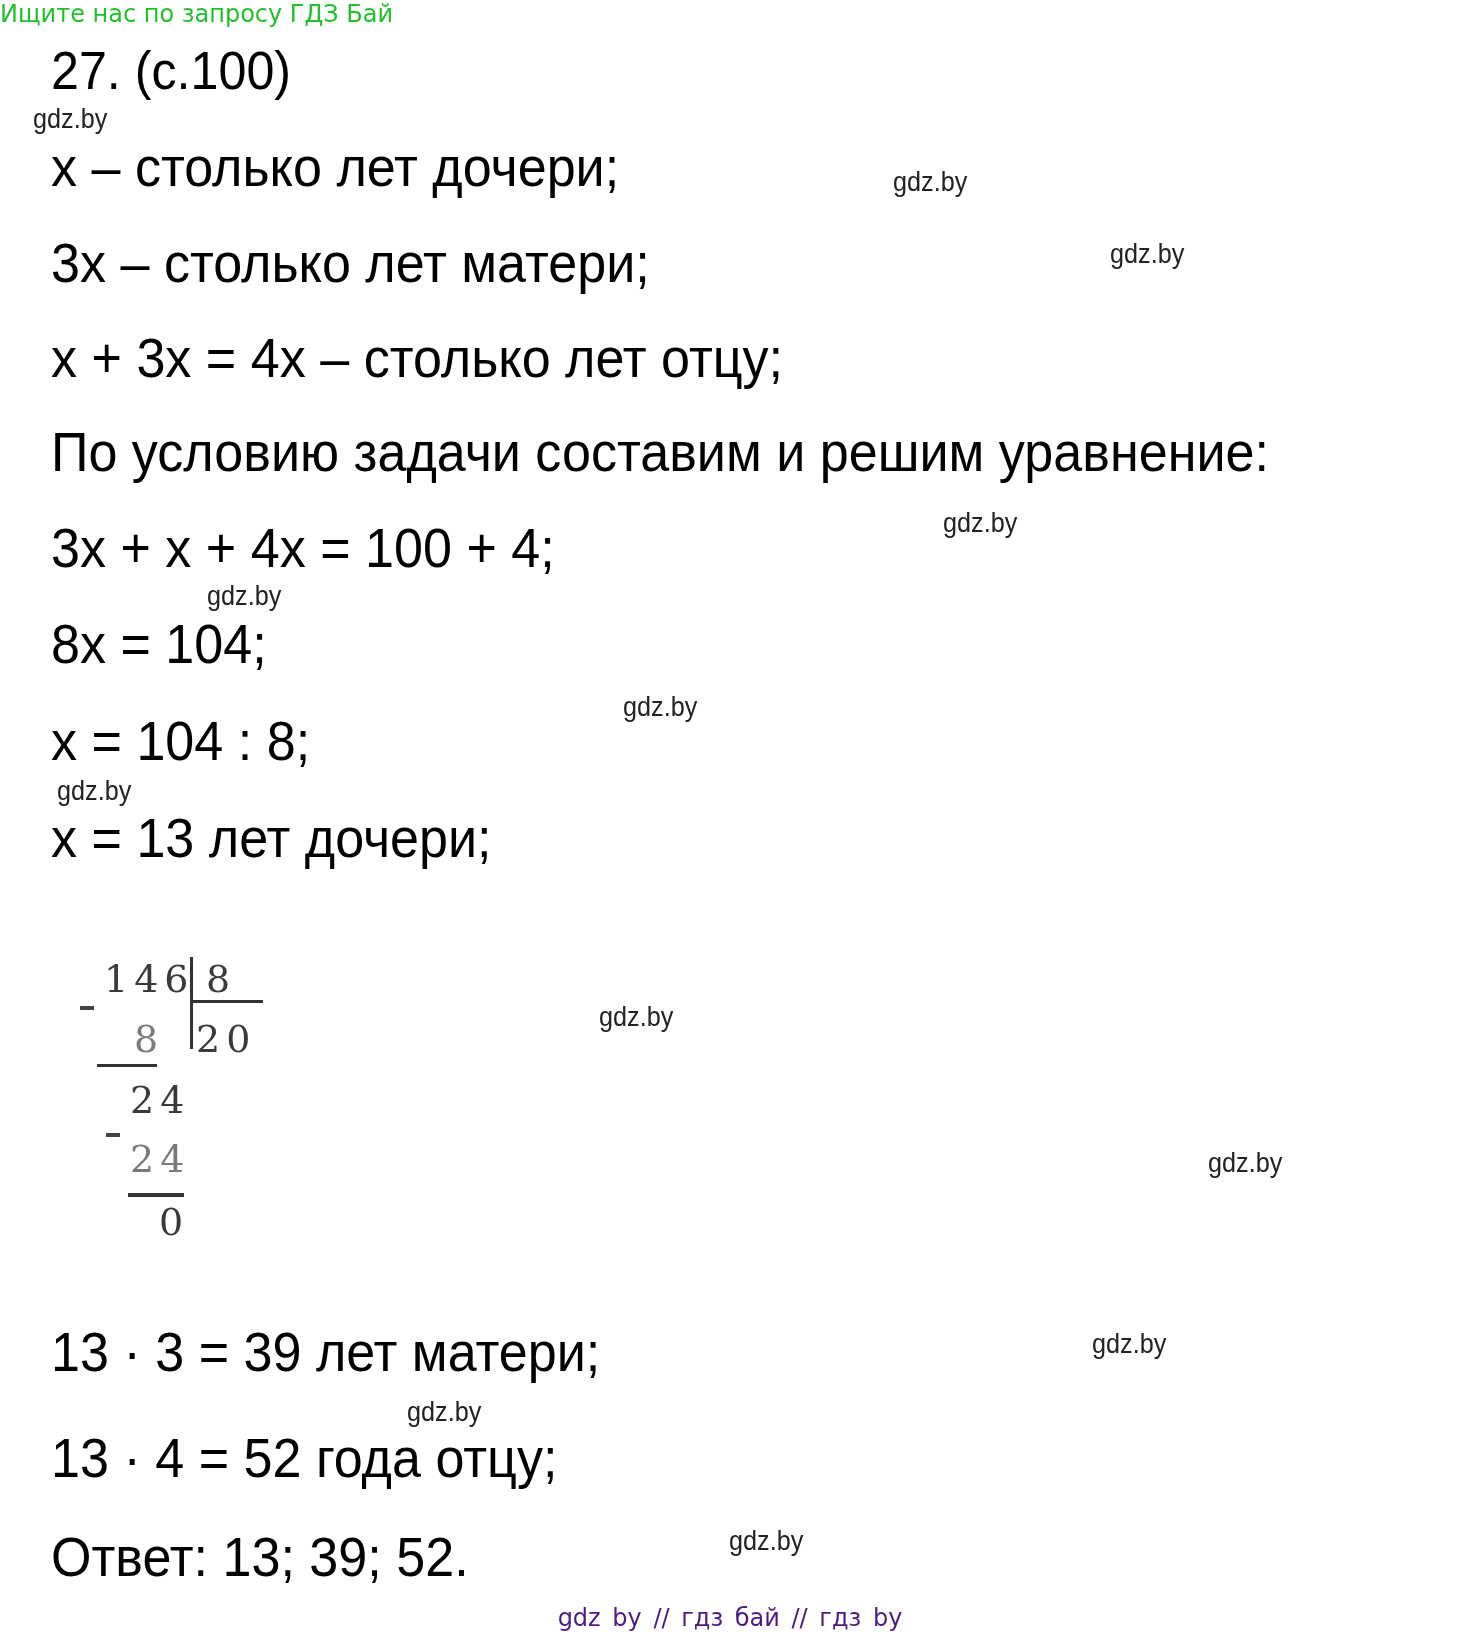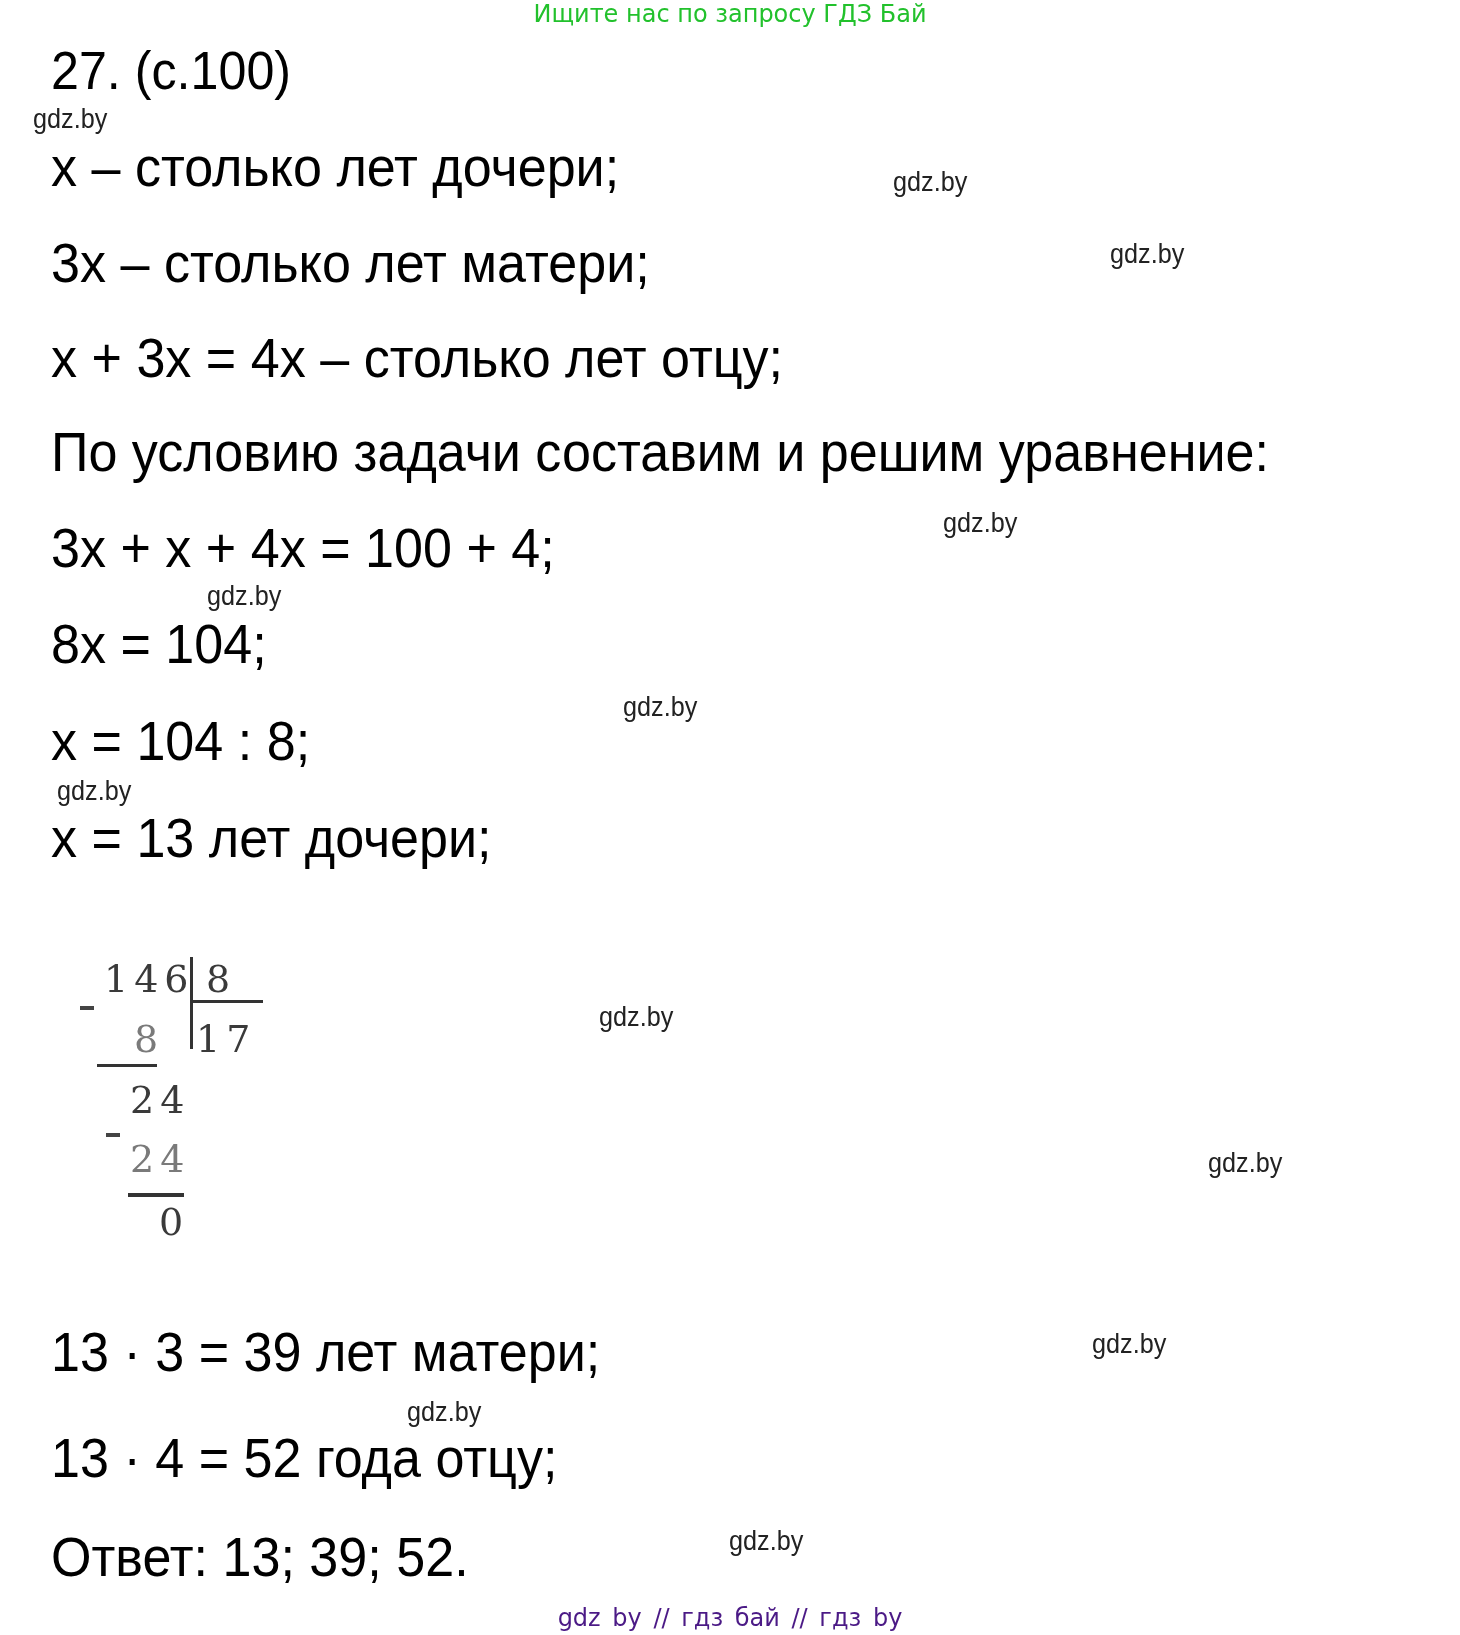--- a/index.html
+++ b/index.html
@@ -1,21 +1,21 @@
 <!DOCTYPE html>
 <html><head>
   <meta charset="utf-8">
   <style>
     html, body { margin: 0; padding: 0; background: #ffffff; }
     body {
       width: 1460px; height: 1635px; position: relative; overflow: hidden;
       font-family: "Liberation Sans", sans-serif; color: #000;
     }
     .banner {
-      position: absolute; top: 0; left: 0; width: 1460px; text-align: center;
+      position: absolute; top: 0; left: 0; width: 1460px; 
       font-family: "DejaVu Sans", sans-serif; font-size: 24px; color: #22c12c;
       line-height: 28px;
     }
     .line {
       position: absolute; left: 51px; white-space: nowrap;
       font-family: "Liberation Sans", sans-serif; font-size: 56px; line-height: 60px;
       transform: scaleX(0.93); transform-origin: left center;
     }
     .title { top: 40px; font-size: 54px; }
     .wm {
@@ -67,21 +67,21 @@
 <div class="wm" style="left:57px; top:775px;">gdz.by</div>
 <div class="line" style="top:808px;">x = 13 лет дочери;</div>
 
 <div class="division">
   <span class="d" style="left:26px; top:-8px;">146</span>
   <span class="d" style="left:128px; top:-8px;">8</span>
   <div class="bar" style="left:112px; top:-8px; width:3px; height:92px;"></div>
   <div class="bar" style="left:113px; top:35px; width:72px; height:3px;"></div>
   <div class="minus" style="left:2px; top:41px;"></div>
   <span class="d gray" style="left:56px; top:52px;">8</span>
-  <span class="d" style="left:118px; top:52px;">17</span>
+  <span class="d" style="left:118px; top:52px;">20</span>
   <div class="bar" style="left:19px; top:99px; width:60px; height:3px;"></div>
   <span class="d" style="left:52px; top:113px;">24</span>
   <div class="minus" style="left:28px; top:168px;"></div>
   <span class="d gray" style="left:52px; top:172px;">24</span>
   <div class="bar" style="left:50px; top:228px; width:56px; height:4px;"></div>
   <span class="d" style="left:81px; top:235px;">0</span>
 </div>
 
 <div class="wm" style="left:599px; top:1001px;">gdz.by</div>
 <div class="wm" style="left:1208px; top:1147px;">gdz.by</div>

